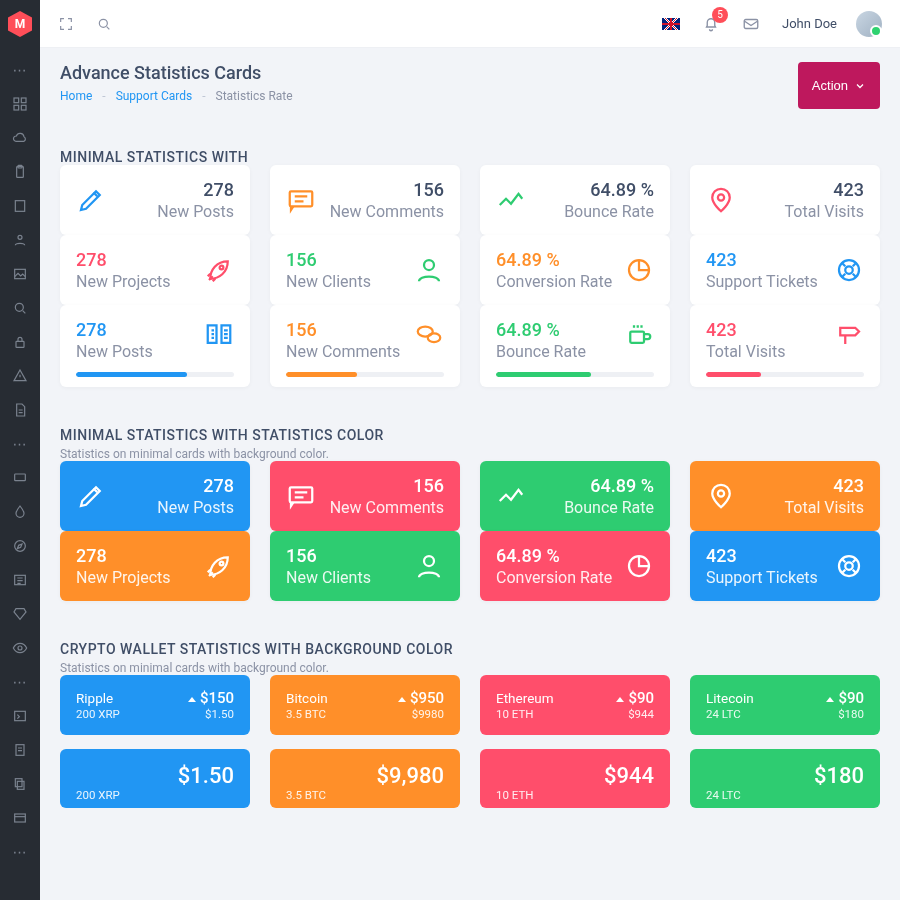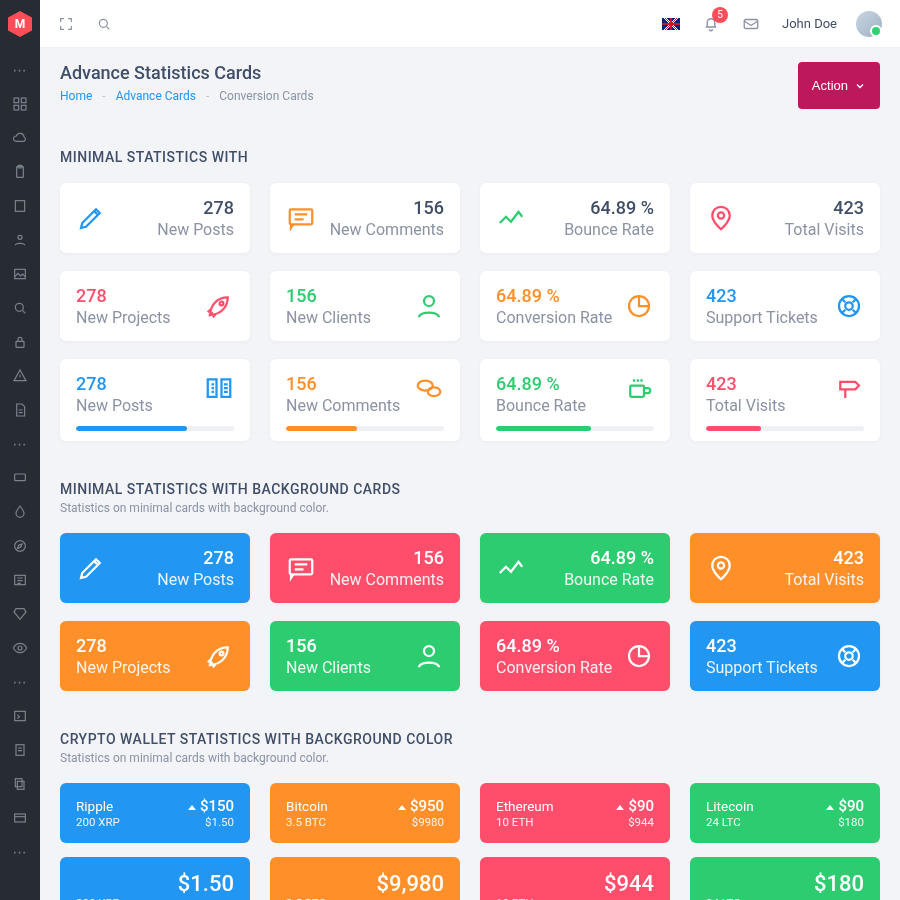--- a/index.html
+++ b/index.html
@@ -33,21 +33,21 @@
   .page-title { font-size: 18px; font-weight: 500; color:#404E67; }
   .breadcrumb { display: flex; gap: 10px; align-items: center; font-size: 12px; margin-top: 6px; color:#8b92a5; }
   .breadcrumb a { color:#2196f3; text-decoration: none; }
   .breadcrumb .sep { color:#bfc6d4; }
   .action-btn { background: #be185d; color: #fff; border: none; border-radius: 4px; padding: 16px 14px; font-size: 13px; display: flex; align-items: center; gap: 6px; cursor: pointer; }
 
   .section { margin-top: 40px; }
   .section-title { font-size: 14px; letter-spacing: .5px; color:#404E67; font-weight:500; }
   .section-sub { font-size: 12px; color:#8b92a5; margin-top: 4px; }
 
-  .row { display: grid; grid-template-columns: repeat(4, 1fr); gap: 20px; margin-top: 18px; }
+  .row { display: grid; grid-template-columns: repeat(4, 1fr); gap: 20px; }
 
   .card { background: #fff; border-radius: 6px; padding: 14px 16px; box-shadow: 0 1px 4px rgba(0,0,0,.04); display: flex; align-items: center; min-height: 64px; position: relative; }
   .card .right { margin-left: auto; text-align: right; }
   .value { font-size: 18px; font-weight: 500; }
   .label { font-size: 16px; color:#8b92a5; margin-top: 2px; }
   .card.colored .label { color: rgba(255,255,255,.9); }
   .card.colored { color: #fff; }
   .icon { width: 30px; height: 30px; }
   .card.rev { justify-content: space-between; }
 
@@ -244,23 +244,23 @@
   </div>
 </header>
 
 <main class="main">
   <div class="page-head">
     <div>
       <h1 class="page-title">Advance Statistics Cards</h1>
       <nav class="breadcrumb">
         <a href="#">Home</a>
         <span class="sep">-</span>
-        <a href="#">Advance Cards</a>
+        <a href="#">Support Cards</a>
         <span class="sep">-</span>
-        <span>Conversion Cards</span>
+        <span>Statistics Rate</span>
       </nav>
     </div>
     <button class="action-btn">
       <span>Action</span>
       <svg viewBox="0 0 24 24" width="12" height="12" fill="none" stroke="currentColor" stroke-width="2.5">
           <path d="M6 9l6 6 6-6"></path>
         </svg>
     </button>
   </div>
 
@@ -427,21 +427,21 @@
             </svg>
           </span>
         <div class="progress">
             <div class="bg-pink" style="width:35%"></div>
           </div>
       </div>
     </div>
   </section>
 
   <section class="section">
-    <h3 class="section-title">MINIMAL STATISTICS WITH BACKGROUND CARDS</h3>
+    <h3 class="section-title">MINIMAL STATISTICS WITH STATISTICS COLOR</h3>
     <p class="section-sub">Statistics on minimal cards with background color.</p>
 
     <div class="row">
       <div class="card colored bg-blue">
         <span>
             <svg class="icon" viewBox="0 0 24 24" fill="none" stroke="currentColor" stroke-width="1.8">
               <path d="M4 20l4-1 11-11-3-3L5 16z"></path>
               <path d="M14 6l3 3"></path>
             </svg>
           </span>

